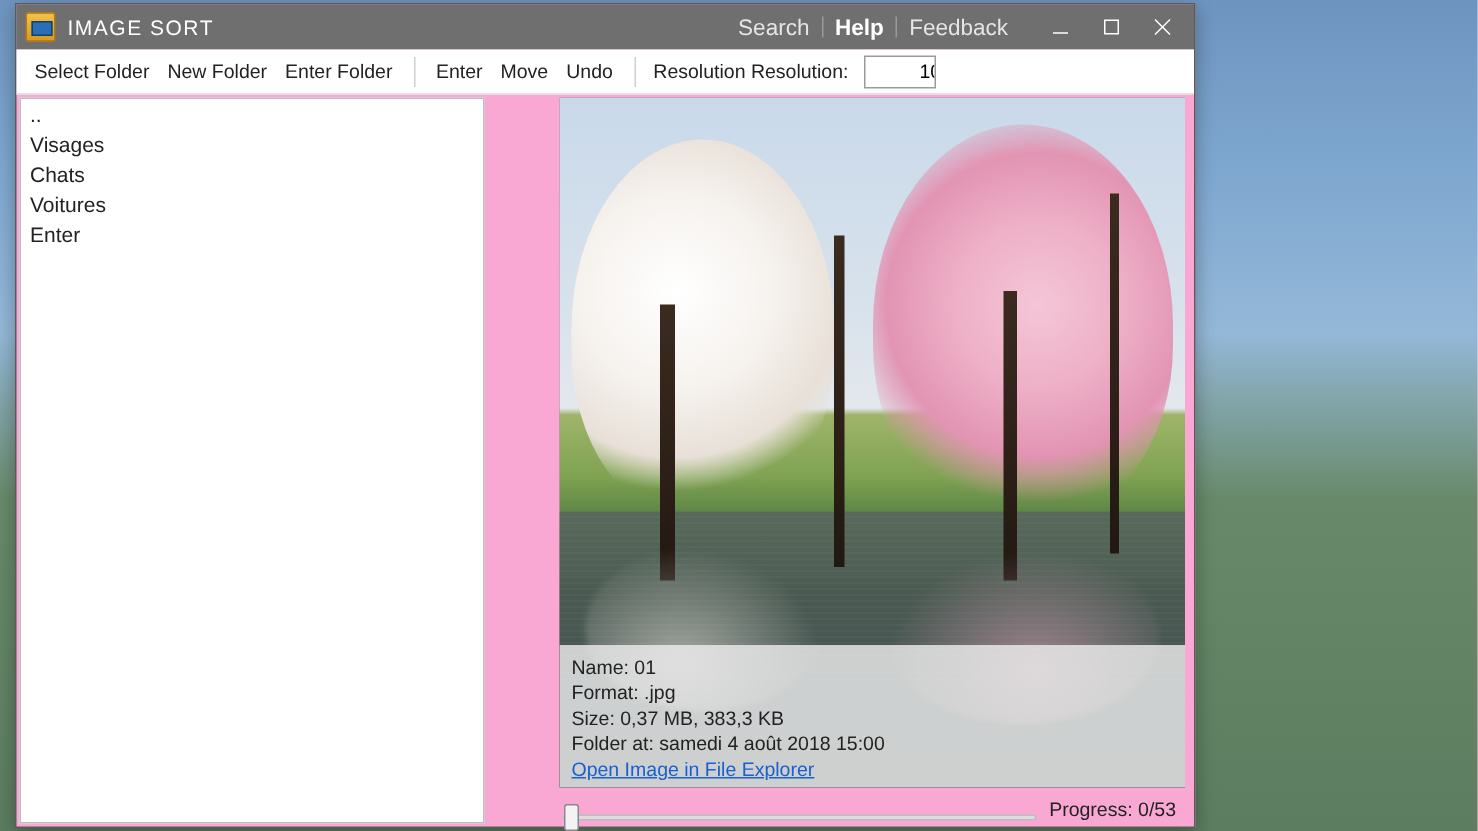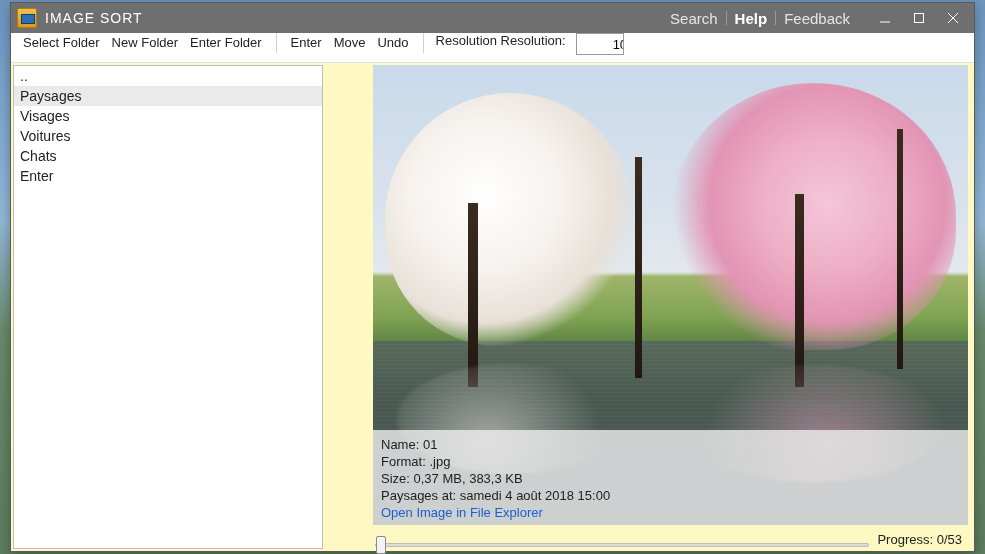--- a/index.html
+++ b/index.html
@@ -2,22 +2,22 @@
 <html><head>
 <meta charset="utf-8">
 <style>
   * { box-sizing: border-box; margin: 0; padding: 0; font-family: "Segoe UI", Tahoma, sans-serif; }
   html, body { width: 985px; height: 554px; overflow: hidden; }
   body {
     background: linear-gradient(180deg,#6d94bf 0%, #7ea7cf 20%, #94b8d8 40%, #688a6a 60%, #5c7d5f 100%);
     position: relative;
   }
   .window {
-    position: absolute; left: 10px; top: 2px; width: 965px; height: 550px;
-    background: #fef9c3;
+    position: absolute; left: 10px; top: 2px; width: 787px; height: 550px;
+    background: #f9a8d4;
     box-shadow: 0 4px 12px rgba(0,0,0,0.3);
     border: 1px solid #5a5a5a;
     display: flex; flex-direction: column;
   }
   
   .titlebar {
     height: 30px; background: #6f6f6f; color: #fff;
     display: flex; align-items: center; padding: 0 4px 0 6px;
     font-size: 14px;
   }
@@ -35,21 +35,21 @@
   .tb-link { color:#e6e6e6; font-size:15px; padding:0 8px; cursor:pointer; }
   .tb-link.active { color:#fff; font-weight:600;text-align:center; }
   .tb-sep { width:1px; height:14px; background:#9a9a9a; }
   .win-controls { display:flex; margin-left:10px; }
   .win-btn { width:34px; height:30px; display:flex; align-items:center; justify-content:center; cursor:pointer; }
   .win-btn svg { stroke:#fff; stroke-width:1; fill:none; }
 
   
   .toolbar {
     height: 30px; background:#fff; border-bottom:1px solid #e0e0e0;
-    display:flex; align-items:flex-start; font-size:13px; color:#222;
+    display:flex; align-items:center; font-size:13px; color:#222;
     padding: 0 8px; gap:4px;
   }
   .tool-btn { padding:2px 4px; cursor:pointer; white-space:nowrap; }
   .tool-sep { width:1px; height:20px; background:#d0d0d0; margin:0 6px; }
   .tool-label { margin-left:2px; margin-right:6px; white-space:nowrap; }
   .res-input {
     width:48px; height:22px; border:1px solid #999; text-align:center;
     font-size:13px;
     padding-left:36px;
   }
@@ -106,21 +106,21 @@
     background: radial-gradient(circle at 55% 30%, #e6a9c0 0%, rgba(230,169,192,0) 70%); transform:scaleY(-0.8);}
 
   
   .info-panel {
     position:absolute; left:0; right:0; bottom:0;
     background: rgba(235,235,235,0.82);
     padding:6px 8px 4px 8px; font-size:13px; color:#222;
     line-height:17px;
   }
   .info-line { white-space:nowrap; }
-  .info-link { color:#1a5fd0; cursor:pointer; }
+  .info-link { color:#1a5fd0; text-decoration:underline; cursor:pointer; }
 
   
   .bottom-row {
     height:24px; display:flex; align-items:flex-end; padding:2px 4px 2px 2px;
     font-size:13px; color:#222; gap:8px;
   }
   .slider-track {
     flex:1; height:4px; background:#dcdcdc; border:1px solid #bcbcbc;
     position:relative; border-radius:2px;
   }
@@ -175,24 +175,23 @@
     <div class="tool-btn">Undo</div>
     <div class="tool-sep"></div>
     <div class="tool-label">Resolution Resolution:</div>
     <input class="res-input" value="1000" style="">
   </div>
 
   <div class="main">
 
     <div class="sidebar">
       <div class="folder-item">..</div>
-      <div class="folder-item selected">Paysages</div>
       <div class="folder-item">Visages</div>
+      <div class="folder-item">Chats</div>
       <div class="folder-item">Voitures</div>
-      <div class="folder-item">Chats</div>
       <div class="folder-item">Enter</div>
     </div>
 
     <div class="preview">
       <div class="image-area">
         <div class="sky"></div>
         <div class="water"></div>
         <div class="tree t1"></div>
         <div class="tree t2"></div>
         <div class="trunk tr1"></div>
@@ -206,21 +205,21 @@
           <div class="info-line">
             <span>Name: </span><span>01</span>
           </div>
           <div class="info-line">
             <span>Format: </span><span>.jpg</span>
           </div>
           <div class="info-line">
             <span>Size: </span><span>0,37 MB, 383,3 KB</span>
           </div>
           <div class="info-line">
-            <span>Paysages at: </span><span>samedi 4 août 2018 15:00</span>
+            <span>Folder at: </span><span>samedi 4 août 2018 15:00</span>
           </div>
           <div class="info-line">
             <span class="info-link">Open Image in File Explorer</span>
           </div>
         </div>
       </div>
 
       <div class="bottom-row">
         <div class="slider-track">
           <div class="slider-thumb"></div>

